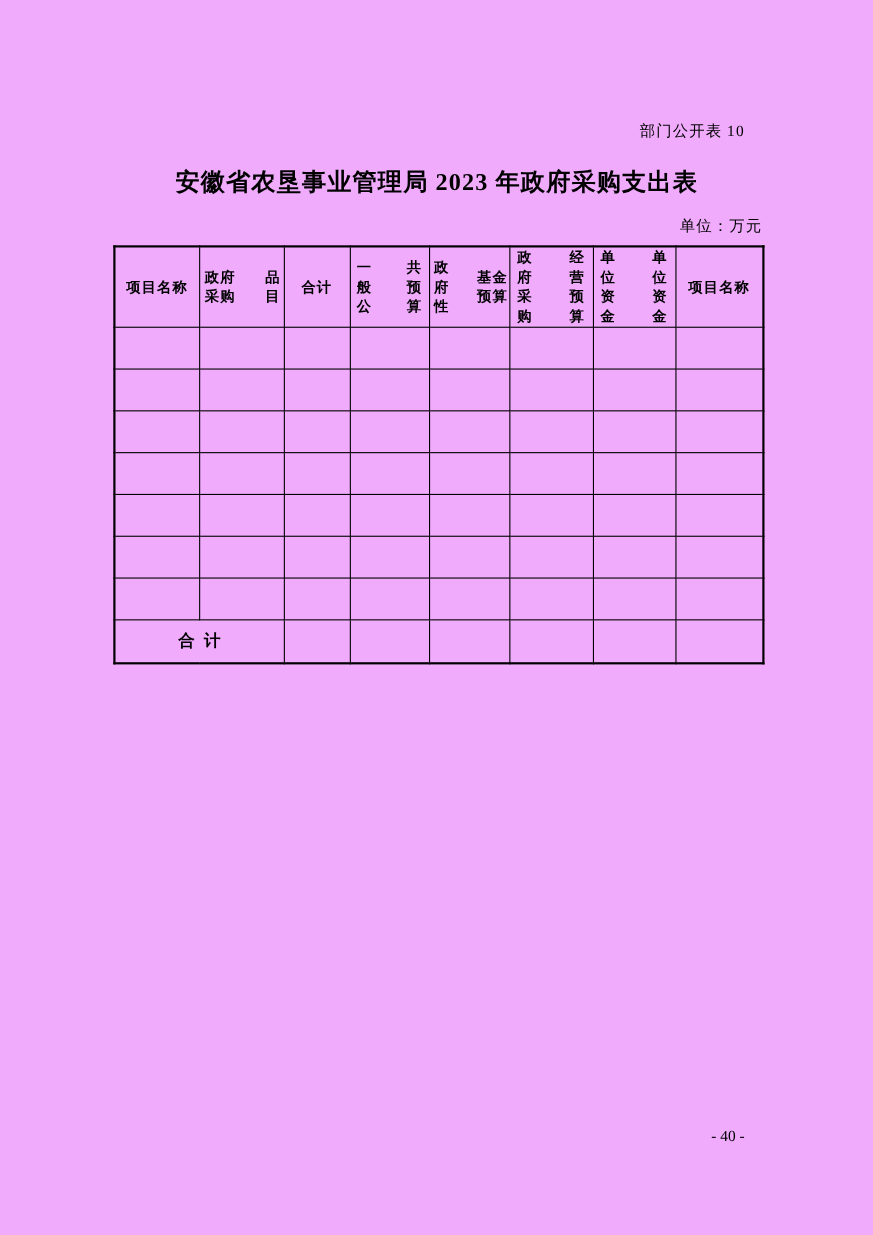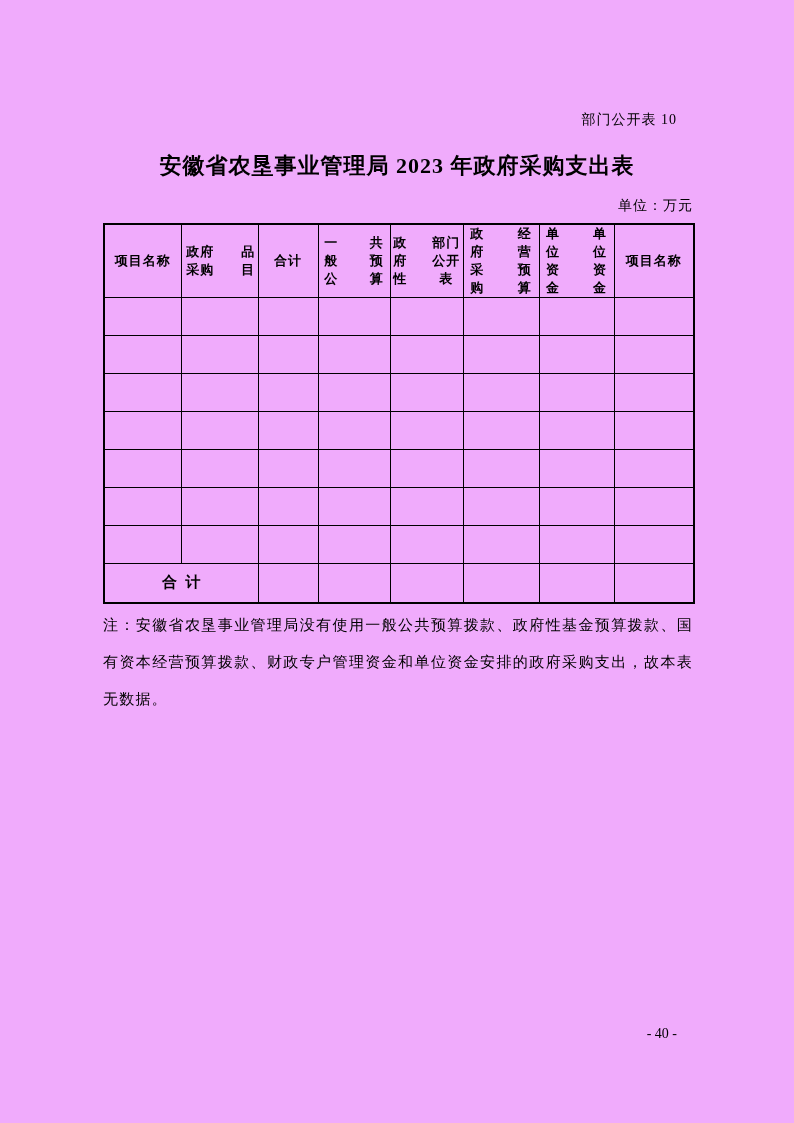--- a/index.html
+++ b/index.html
@@ -139,21 +139,21 @@
         </th>
         <th>
           <div class="th-lines">
               <span>一般公</span>
               <span>共预算</span>
             </div>
         </th>
         <th>
           <div class="th-lines">
               <span>政府性</span>
-              <span>部门公开表</span>
+              <span>基金预算</span>
             </div>
         </th>
         <th>
           <div class="th-lines">
               <span>政府采购</span>
               <span>经营预算</span>
             </div>
         </th>
         <th>
           <div class="th-lines">
@@ -246,17 +246,16 @@
         <td></td>
         <td></td>
         <td></td>
         <td></td>
         <td></td>
         <td></td>
       </tr>
     </tfoot>
   </table>
 
-  <p class="note">注：安徽省农垦事业管理局没有使用一般公共预算拨款、政府性基金预算拨款、国有资本经营预算拨款、财政专户管理资金和单位资金安排的政府采购支出，故本表无数据。</p>
 
   <div class="page-number">- 40 -</div>
 
 </div>
 
 </body></html>

